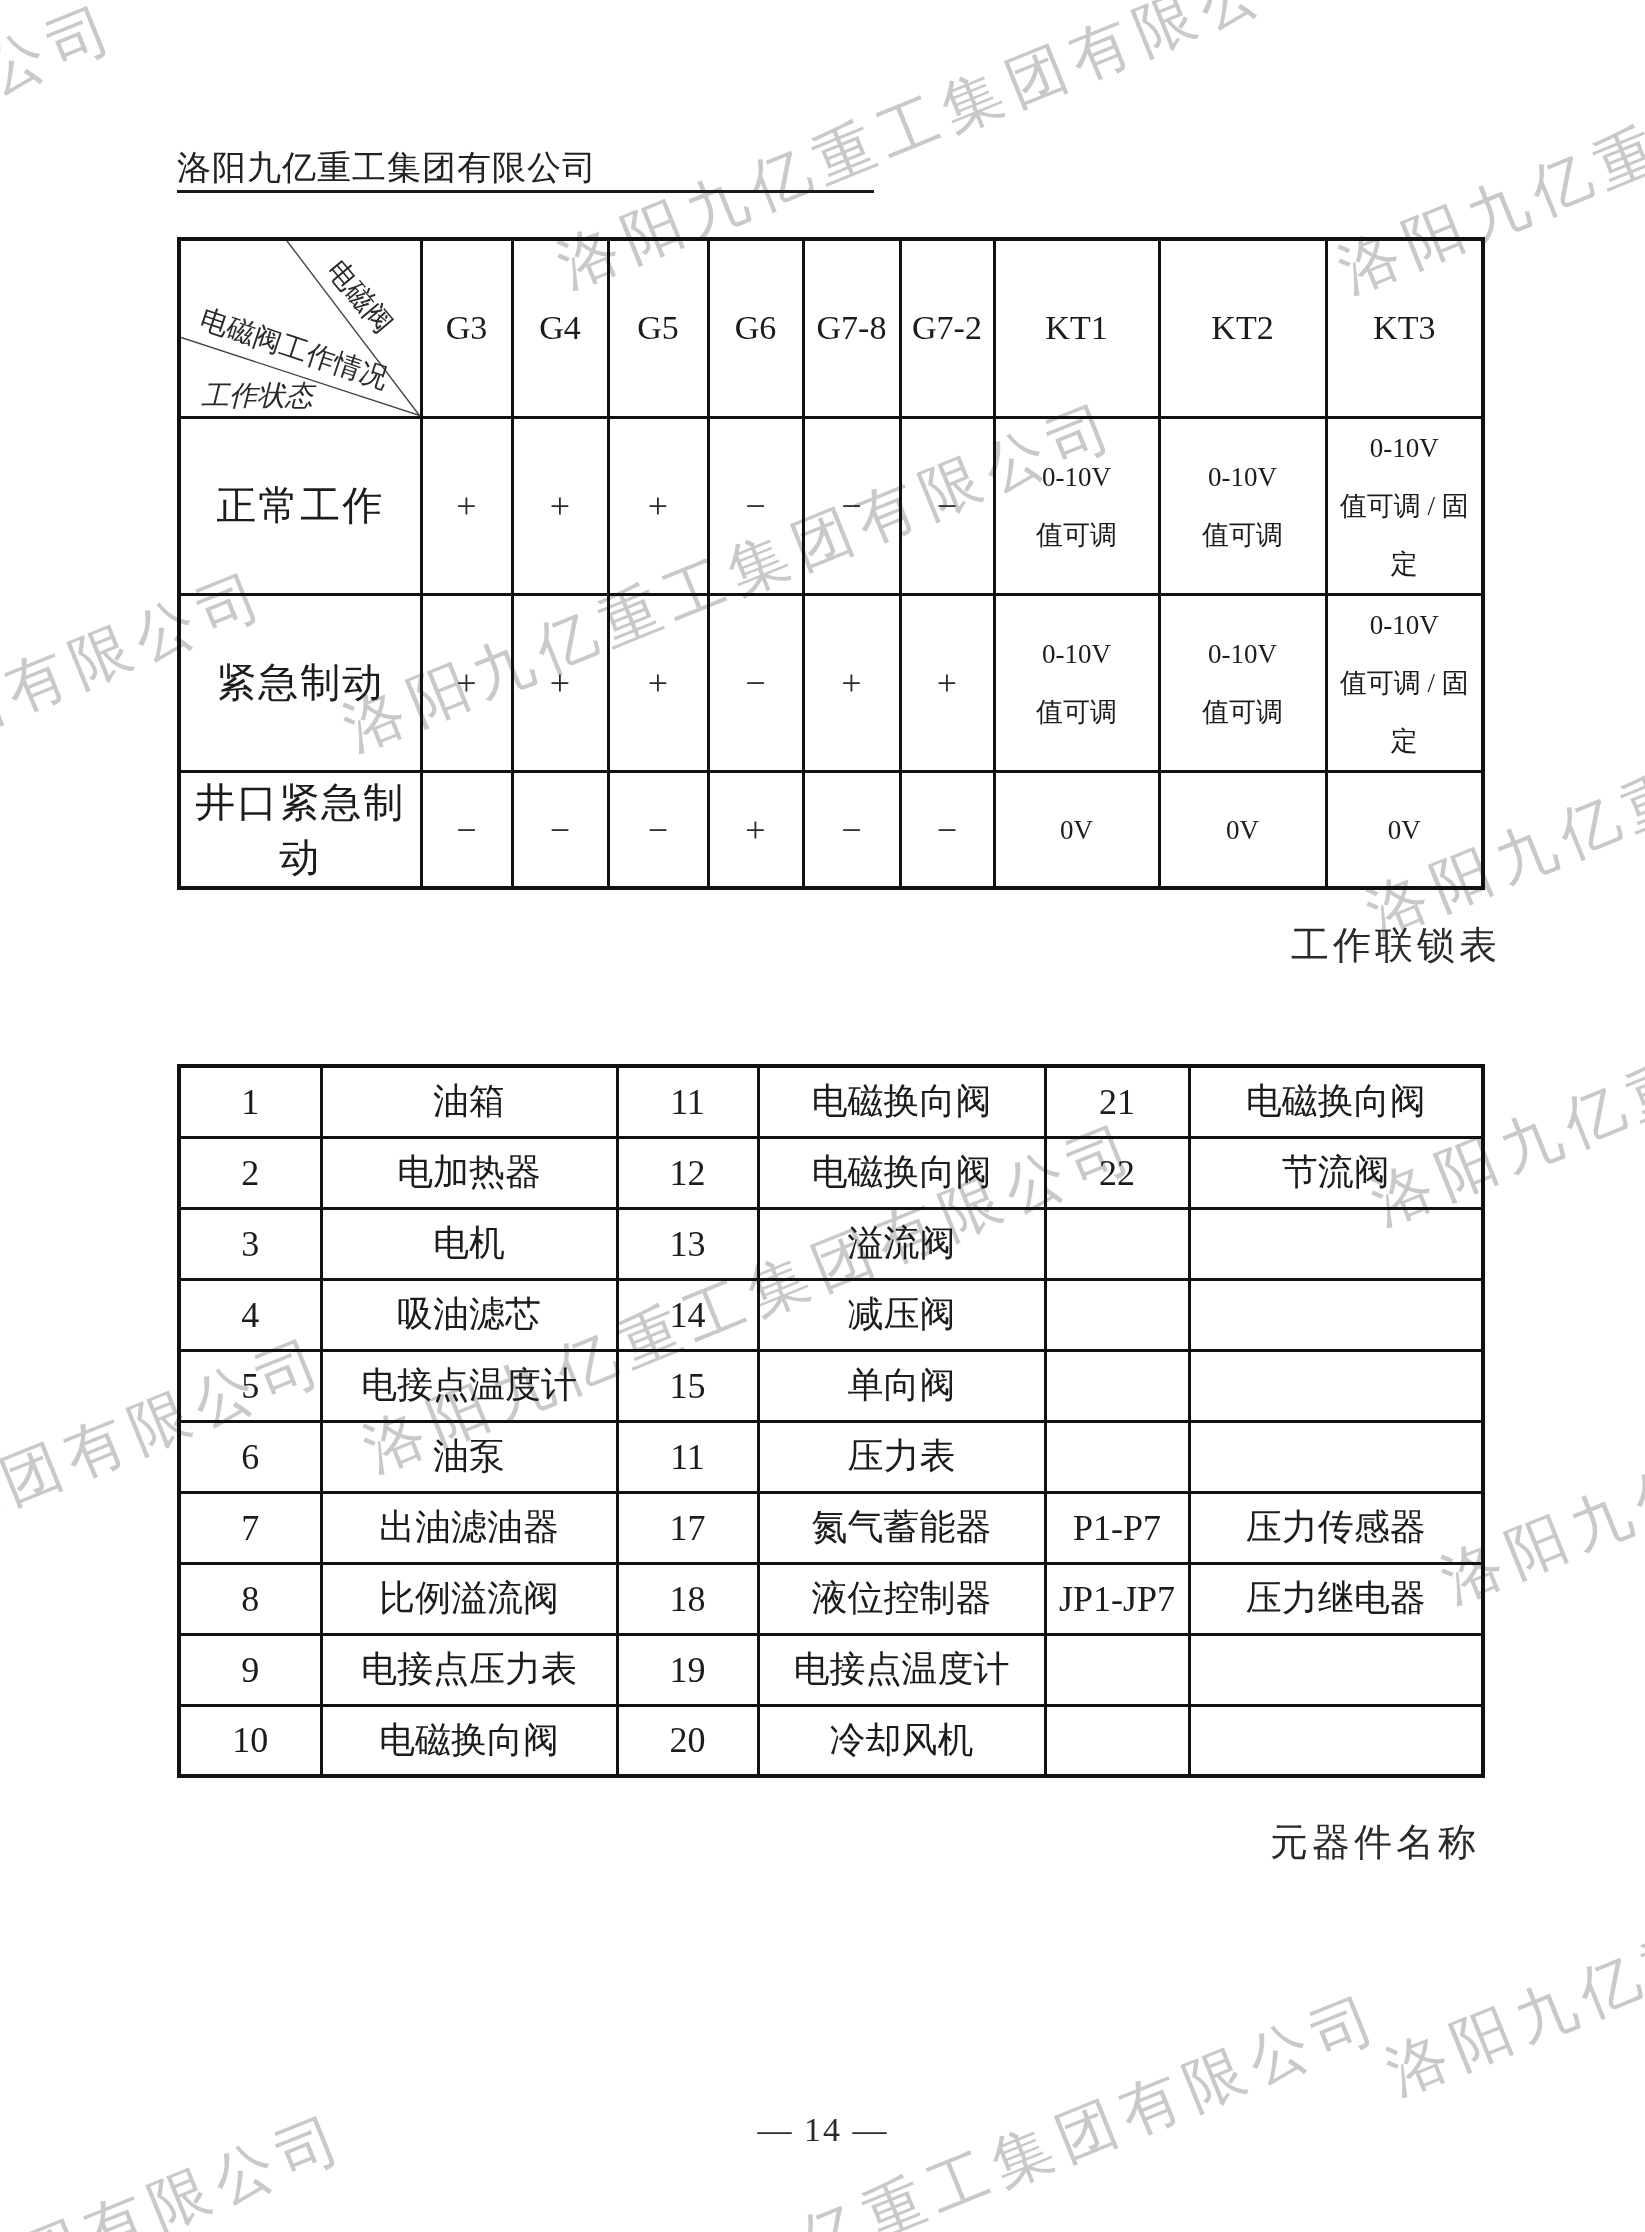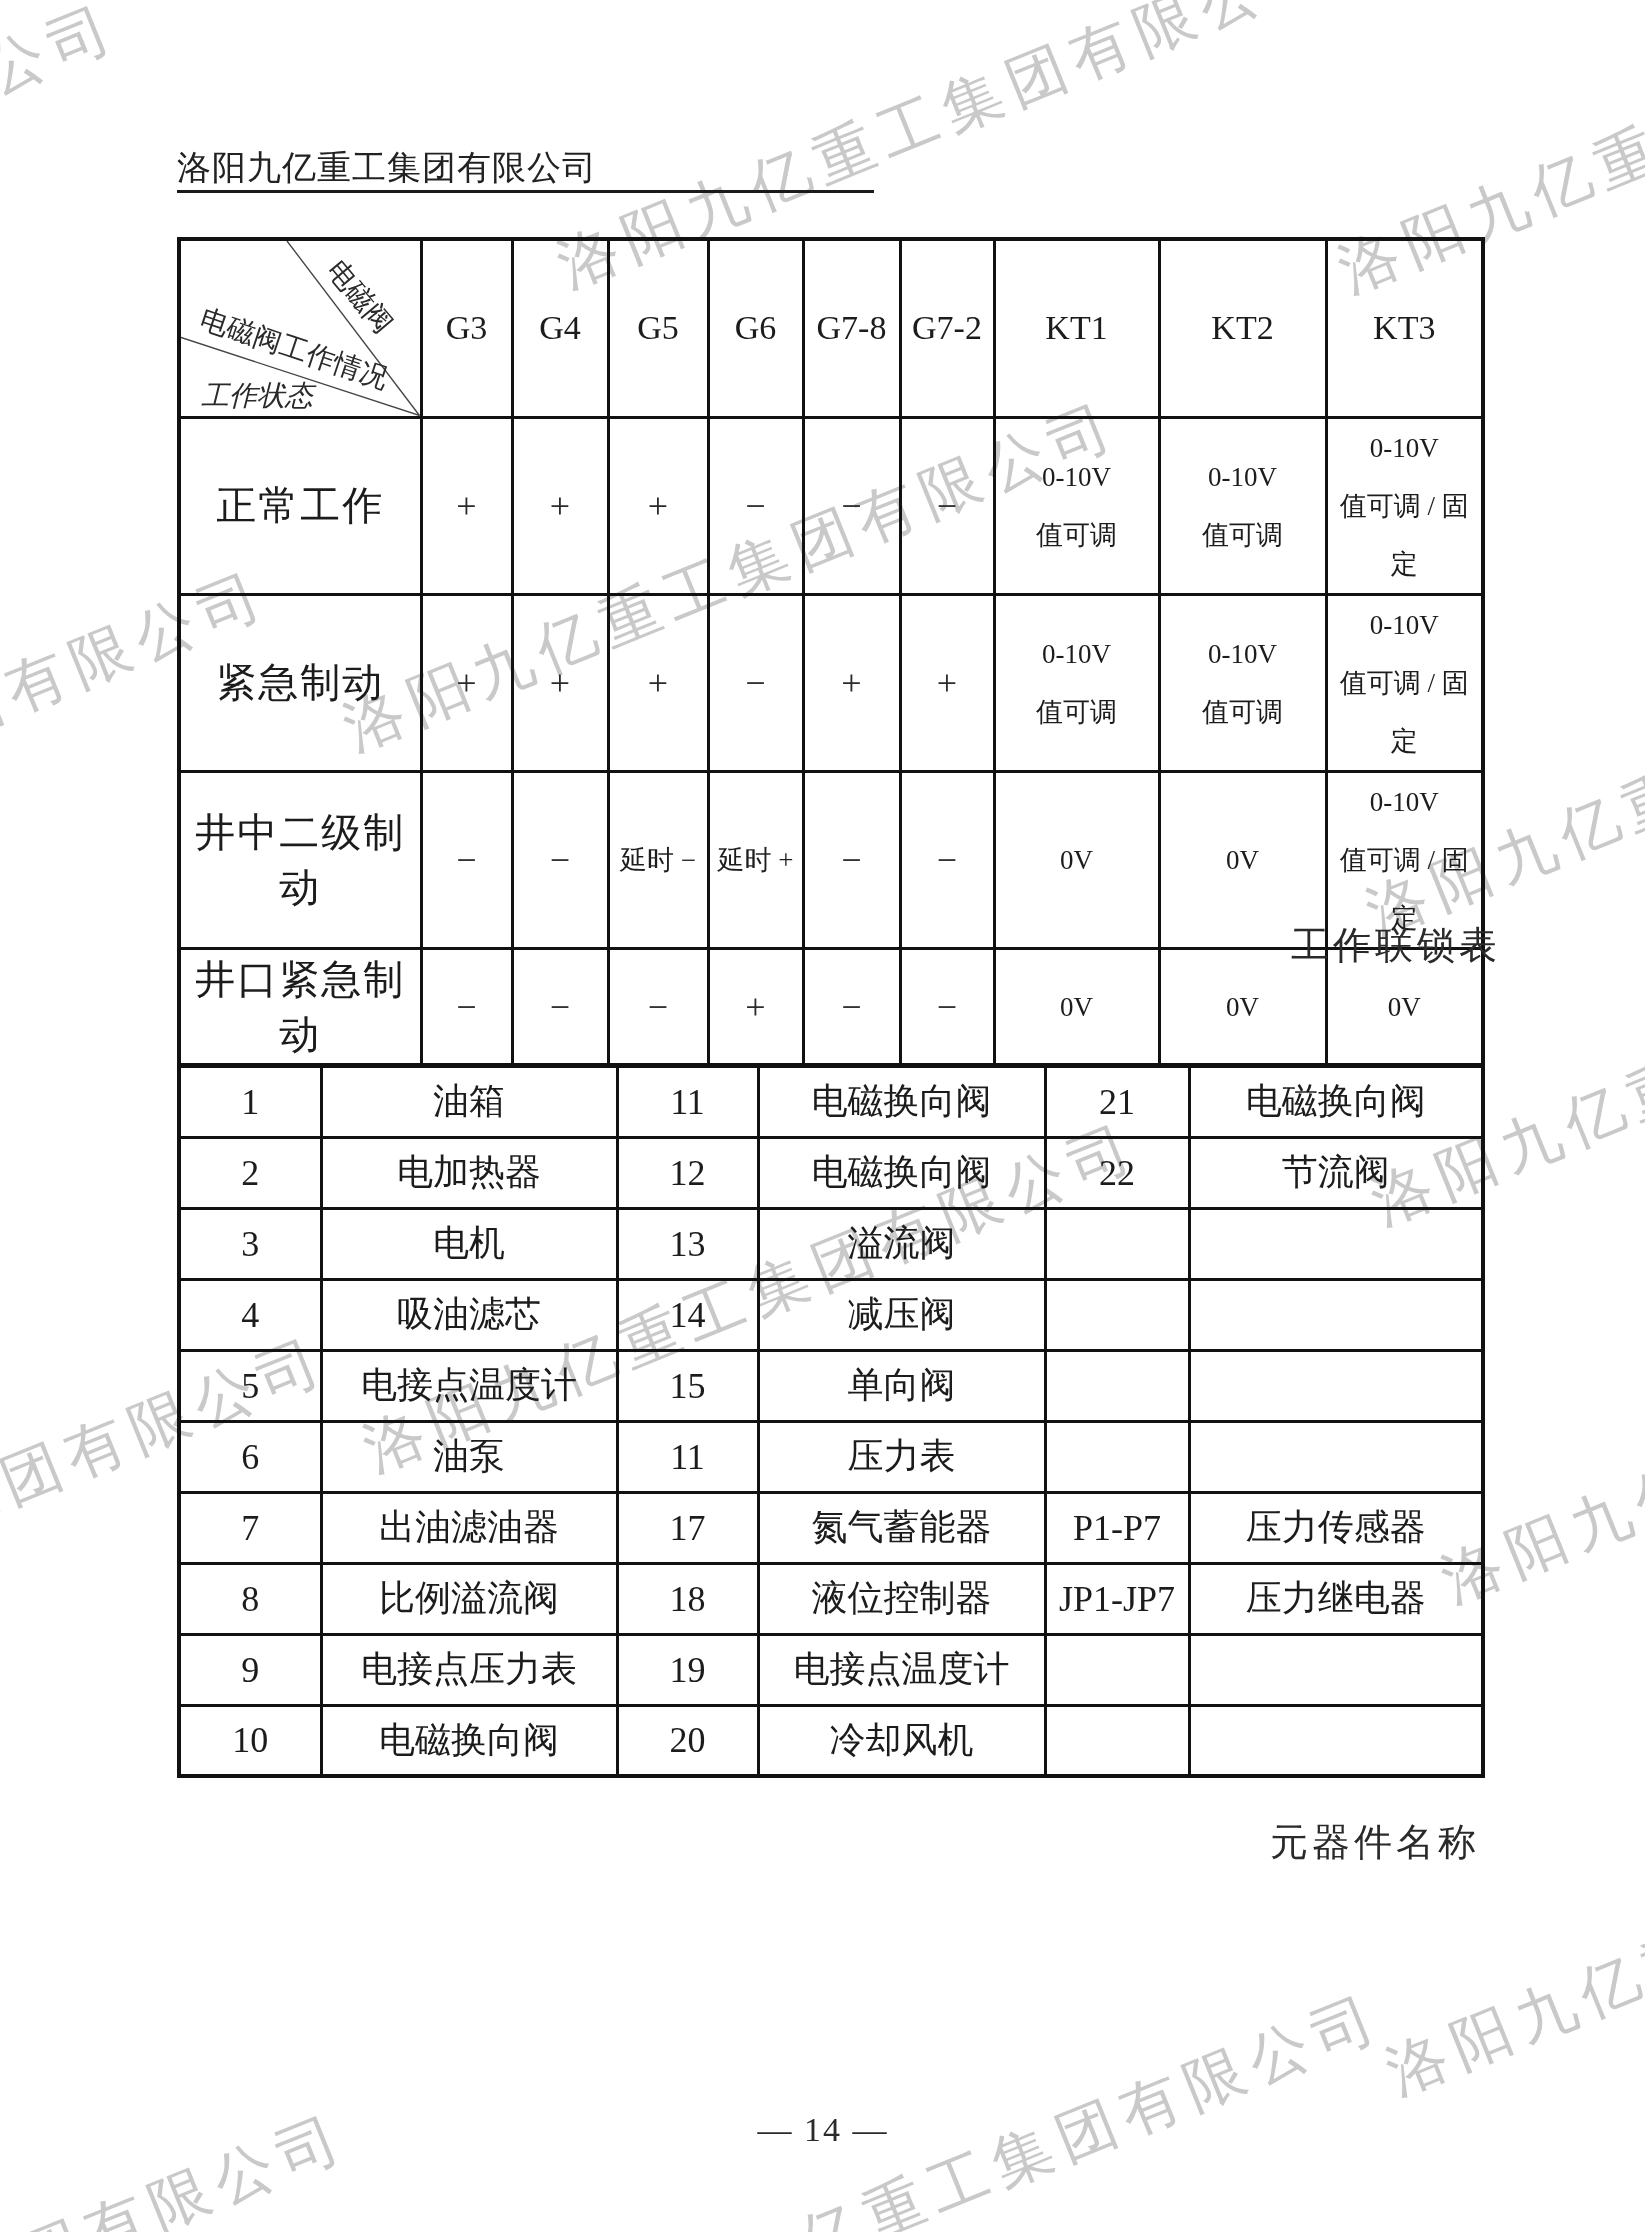--- a/index.html
+++ b/index.html
@@ -151,33 +151,20 @@
           <td class="sym-cell">+</td>
           <td class="sym-cell">+</td>
           <td class="kt-cell">0-10V
 值可调</td>
           <td class="kt-cell">0-10V
 值可调</td>
           <td class="kt-cell">0-10V
 值可调 / 固定</td>
         </tr>
         <tr class="t1r">
-          <td class="row-label">井中二级制动</td>
-          <td class="sym-cell">−</td>
-          <td class="sym-cell">−</td>
-          <td class="delay-cell">延时 −</td>
-          <td class="delay-cell">延时 +</td>
-          <td class="sym-cell">−</td>
-          <td class="sym-cell">−</td>
-          <td class="kt-cell">0V</td>
-          <td class="kt-cell">0V</td>
-          <td class="kt-cell">0-10V
-值可调 / 固定</td>
-        </tr>
-        <tr class="t1r">
           <td class="row-label">井口紧急制动</td>
           <td class="sym-cell">−</td>
           <td class="sym-cell">−</td>
           <td class="sym-cell">−</td>
           <td class="sym-cell">+</td>
           <td class="sym-cell">−</td>
           <td class="sym-cell">−</td>
           <td class="kt-cell">0V</td>
           <td class="kt-cell">0V</td>
           <td class="kt-cell">0V</td>

